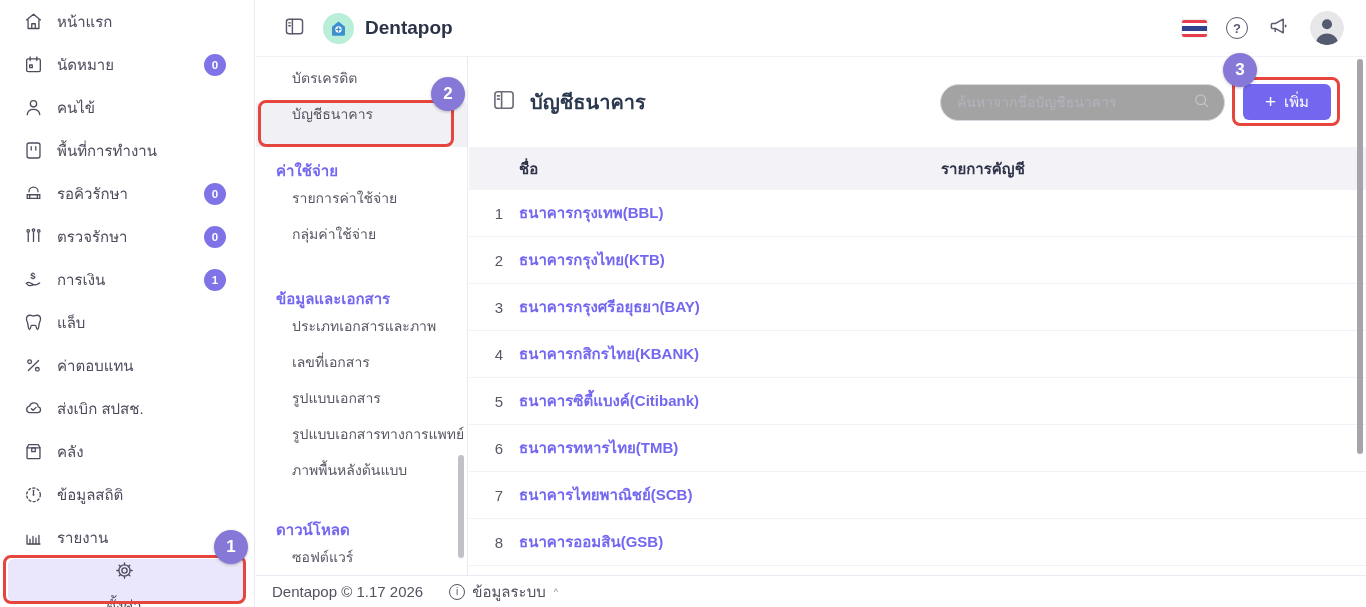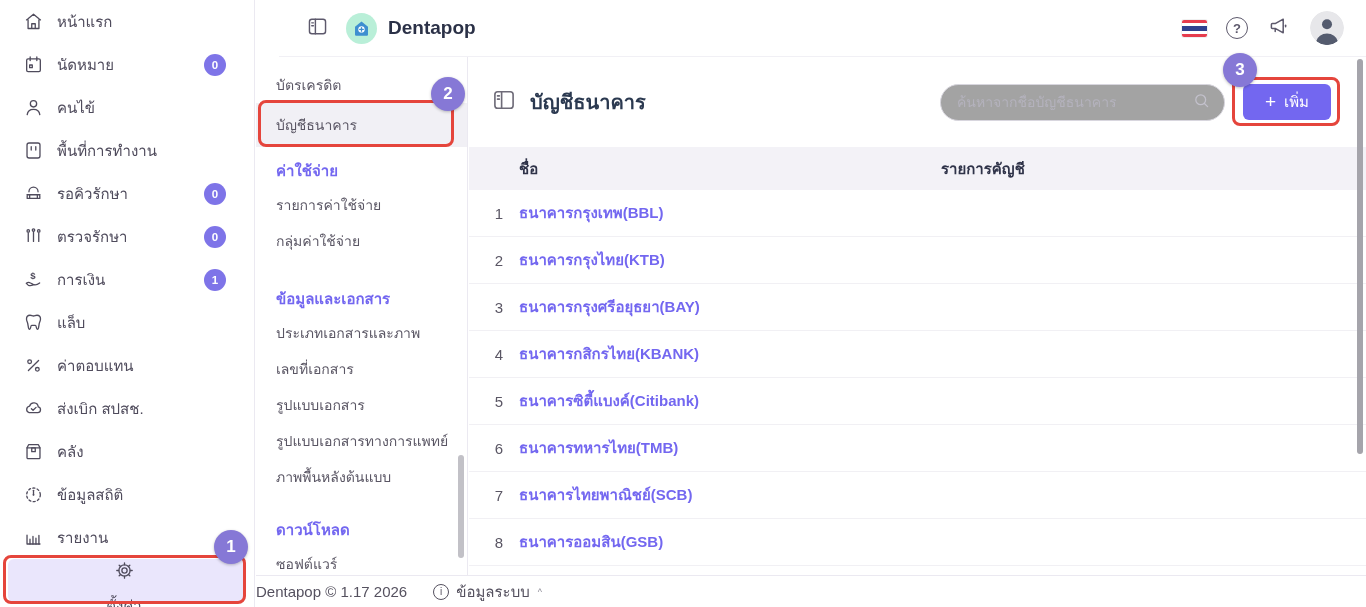--- a/index.html
+++ b/index.html
@@ -16,41 +16,41 @@
   .s-ico { width:22px; height:22px; flex:0 0 auto; display:flex; align-items:center; justify-content:center; }
   .s-ico svg { width:21px; height:21px; fill:none; stroke:currentColor; stroke-width:1.5;
     stroke-linecap:round; stroke-linejoin:round; }
   .s-lbl { font-size:15px; white-space:nowrap; }
   .badge { margin-left:auto; min-width:22px; height:22px; padding:0 4px; border-radius:11px;
     background:#7e74e8; color:#fff; font-size:11.5px; font-weight:700;
     display:flex; align-items:center; justify-content:center; }
 
   
   .header { position:absolute; left:256px; top:0; right:0; height:57px; background:#fff;
-    border-bottom:1px solid #f1f0f5; display:flex; align-items:center; padding:0 22px 0 27px; z-index:4;margin-left:23px; }
+    border-bottom:1px solid #f1f0f5; display:flex; align-items:center; padding:0 22px 0 27px; z-index:4; }
   .panel-ico svg { width:23px; height:23px; fill:none; stroke:#5d596c; stroke-width:1.5;
     stroke-linecap:round; stroke-linejoin:round; cursor:pointer; }
   .logo { width:31px; height:31px; border-radius:50%; background:#b9efd8; margin-left:17px;
     display:flex; align-items:center; justify-content:center; }
   .logo svg { width:19px; height:19px; }
   .brand { margin-left:11px; font-size:19px; font-weight:700; color:#2b3147; }
   .hdr-right { margin-left:auto; display:flex; align-items:center; gap:19px; }
   .flag { width:25px; height:17px; border-radius:2px; cursor:pointer;
     background:linear-gradient(180deg,#e63c4d 0 17%,#fff 17% 33%,#30418f 33% 67%,#fff 67% 83%,#e63c4d 83% 100%);
     box-shadow:0 0 0 1px rgba(0,0,0,.06); }
   .help { width:22px; height:22px; border-radius:50%; border:1.7px solid #5d596c; color:#5d596c;
     font-size:13px; font-weight:700; display:flex; align-items:center; justify-content:center; cursor:pointer; }
   .mega svg { width:24px; height:24px; fill:none; stroke:#5d596c; stroke-width:1.5;
     stroke-linecap:round; stroke-linejoin:round; cursor:pointer; }
   .avatar { width:34px; height:34px; border-radius:50%; overflow:hidden; cursor:pointer; }
 
   
   .subbar { position:absolute; left:256px; top:57px; width:212px; height:518px; background:#fff;
     border-right:1px solid #ebe9f1; padding-top:10px; overflow:hidden; z-index:3; }
-  .sub-item { height:36px; display:flex; align-items:center; padding:0 20px; font-size:14px;
+  .sub-item { height:36px; display:flex; align-items:flex-start; padding:0 36px; font-size:14px;
     color:#5a5664; white-space:nowrap; cursor:pointer; }
   .sub-item.active { height:44px; background:#f1f0f5; }
   .sub-head { height:32px; display:flex; align-items:center; padding:0 20px; font-size:15px;
     font-weight:700; color:#7367f0; white-space:nowrap; }
   .mt8 { margin-top:8px; } .mt20 { margin-top:24px; } .mt18 { margin-top:19px; }
   .sub-scroll { position:absolute; left:458px; top:455px; width:6px; height:103px;
     border-radius:3px; background:#c2c1c7; z-index:6; cursor:pointer; }
 
   
   .main { position:absolute; left:469px; top:57px; right:0; height:518px; background:#fff; overflow:hidden; }
@@ -73,21 +73,21 @@
   .tbl-head { height:43px; background:#f3f2f7; display:flex; align-items:center;
     font-weight:700; font-size:15px; color:#2f3349; }
   .tbl-row { height:47px; display:flex; align-items:center; border-bottom:1px solid #f1f0f4; cursor:pointer; }
   .c-no { width:30px; margin-left:15px; text-align:center; font-size:15px; color:#5a5664; }
   .c-name { margin-left:5px; width:422px; font-size:15px; white-space:nowrap; }
   .tbl-row .c-name { color:#7367f0; font-weight:600; cursor:pointer; }
   .c-acct { flex:1; font-size:15px; }
 
   
   .footer { position:absolute; left:256px; right:0; bottom:0; height:32px; background:#fff;
-    border-top:1px solid #ebe9f1; display:flex; align-items:center; gap:26px;
+    border-top:1px solid #ebe9f1; display:flex; align-items:center; padding-left:16px; gap:26px;
     font-size:15px; color:#55515f; z-index:4; }
   .f-info { display:flex; align-items:center; gap:7px; cursor:pointer; }
   .info-ico { width:16px; height:16px; border:1.3px solid #55515f; border-radius:50%; font-size:10px;
     display:flex; align-items:center; justify-content:center; font-style:normal; }
   .f-caret { font-size:9px; margin-left:1px; color:#8a8894; }
 
   
   .page-scroll { position:absolute; right:3px; top:59px; width:6px; height:395px; border-radius:3px;
     background:#a5a4ab; z-index:6; cursor:pointer; }
 

